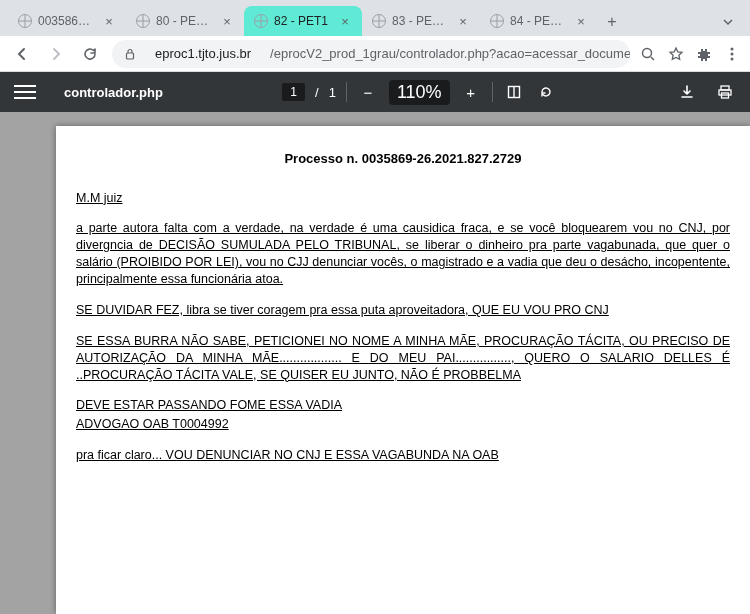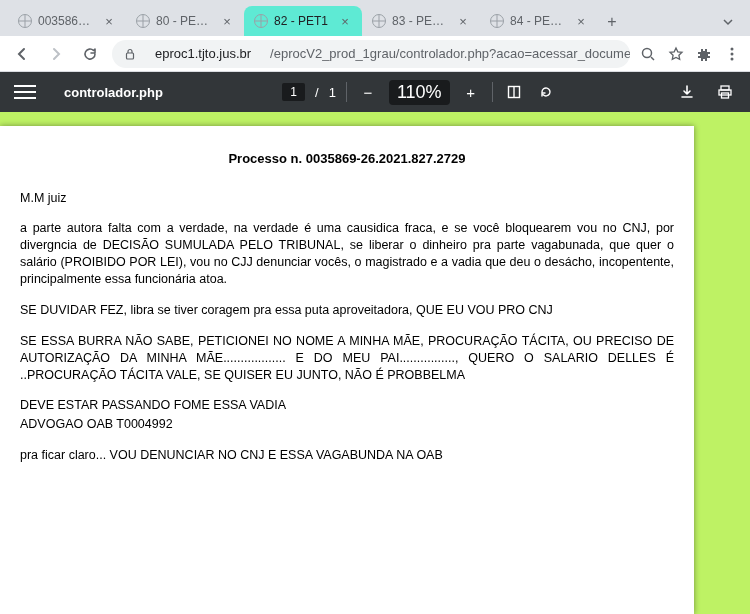--- a/index.html
+++ b/index.html
@@ -32,24 +32,24 @@
   .pdf-toolbar .menu span { display:block; height:2px; background:#fff; }
   .pdf-toolbar .fname { margin-left:28px; font-weight:600; }
   .pdf-toolbar .center { margin-left:auto; margin-right:auto; display:flex; align-items:center; gap:10px; }
   .page-box { background:#191b1d; color:#fff; padding:2px 8px; border-radius:2px; font-size:12px; min-width:22px; text-align:center; }
   .zoom-box { background:#191b1d; color:#fff; padding:2px 8px; border-radius:4px; font-size:18px; }
   .tb-btn { width:22px; height:22px; display:flex; align-items:center; justify-content:center; font-size:15px; }
   .sep { width:1px; height:20px; background:#5f6368; }
   .pdf-toolbar .right { display:flex; gap:16px; align-items:center; }
 
   
-  .viewer { background:#bef264; height: calc(614px - 36px - 36px - 40px); display:flex; justify-content:flex-start; overflow:hidden; }
+  .viewer { background:#a3a3a3; height: calc(614px - 36px - 36px - 40px); display:flex; justify-content:flex-end; overflow:hidden; }
   .page { background:#fff; width: 694px; margin-top:14px; padding: 24px 20px 12px 20px; font-family: Arial, sans-serif; color:#000; line-height:1.35; box-shadow: 0 0 6px rgba(0,0,0,.4); }
   .page .title { text-align:center; font-weight:700; font-size:13px; margin-bottom:22px; }
-  .page p { font-size:12.5px; margin-bottom:14px; text-align:justify; }
+  .page p { font-size:12.5px; margin-bottom:14px; text-align:justify;text-decoration:underline; }
   .page p.tight { margin-bottom:2px; }
   .page p.sig { margin-bottom:2px; }
   .page p.last { margin-bottom:6px; }
 
   svg { display:block; }
 </style>
 </head>
 <body>
 
 <div class="browser-chrome">

